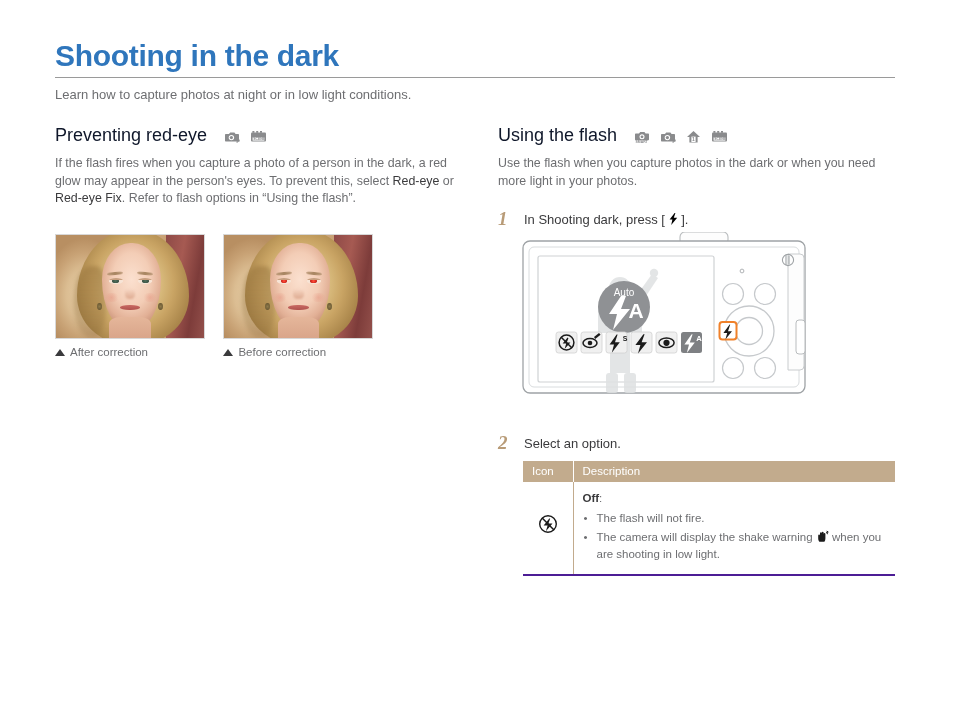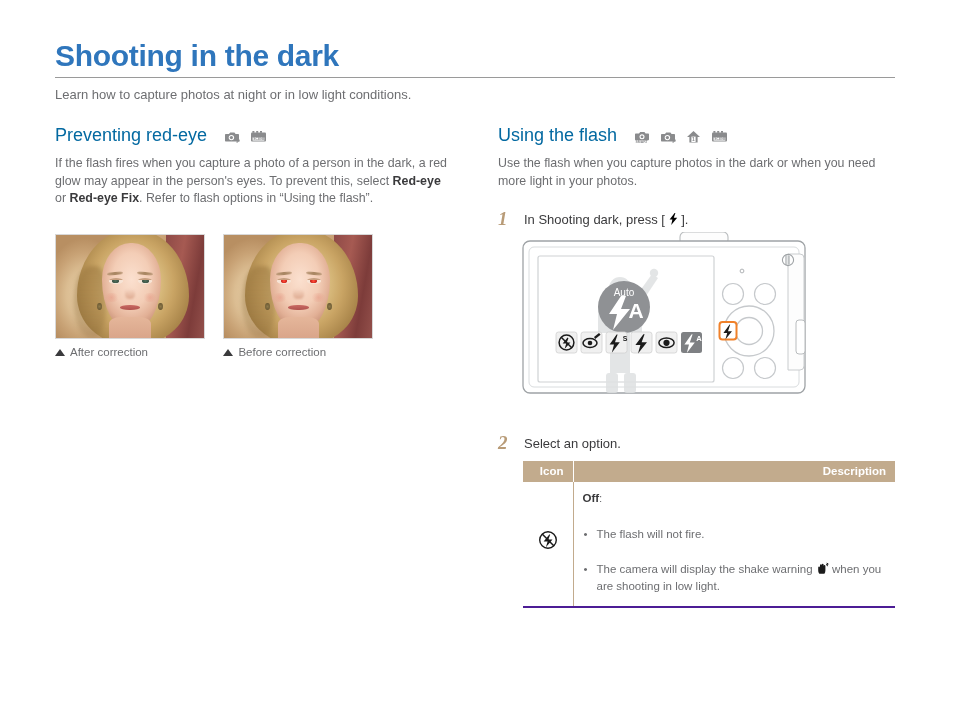--- a/index.html
+++ b/index.html
@@ -36,21 +36,21 @@
   }
 
   
   .col-left { position: absolute; left: 55px; top: 124px; width: 400px; }
   .col-right { position: absolute; left: 498px; top: 124px; width: 400px; }
 
   h2.section-title {
     margin: 0;
     font-size: 18px;
     font-weight: normal;
-    color: #0369a1;
+    color: #0f172a;
     line-height: 22px;
     display: inline-block;
     vertical-align: middle;
   }
   .mode-icons {
     display: inline-block;
     vertical-align: middle;
     margin-left: 12px;
     position: relative;
     top: 1px;
@@ -61,21 +61,21 @@
     margin-right: 5px;
   }
   .mode-icon svg { display: block; }
 
   p.body-text {
     margin: 9px 0 0 0;
     font-size: 12.4px;
     line-height: 17.5px;
     color: #6d6e71;
   }
-  p.body-text b { color: #3a3a3c; font-weight: bold; }
+  p.body-text b { color: #3a3a3c; font-weight: normal; }
 
   
   .photo-row { position: absolute; left: 55px; top: 234px; }
   .photo-item { display: inline-block; vertical-align: top; margin-right: 14px; }
   .photo {
     width: 150px; height: 105px;
     border: 1px solid #d8d8d8;
     position: relative;
     overflow: hidden;
     background: #c9a277;
@@ -203,43 +203,43 @@
   
   .opt-table {
     position: absolute; left: 523px; top: 461px;
     width: 372px;
     border-collapse: collapse;
     font-size: 11.5px;
   }
   .opt-table th {
     background: #c2ab8d;
     color: #ffffff;
-    font-weight: bold;
-    text-align: right;
+    font-weight: normal;
+    text-align: left;
     padding: 4px 9px 5px 9px;
     font-size: 11.5px;
     border-right: 1px solid #ffffff;
   }
   .opt-table th.desc { border-right: none; }
   .opt-table td {
     border-bottom: 2px solid #4c1d95;
     padding: 8px 9px 12px 9px;
     vertical-align: top;
     color: #6d6e71;
     line-height: 16.5px;
   }
   .opt-table td.icon-cell {
     width: 50px;
     text-align: center;
     vertical-align: middle;
     border-right: 1px solid #c2ab8d;
   }
   .opt-table .opt-name { color: #3a3a3c; font-weight: bold; }
   .opt-table ul { margin: 2px 0 0 0; padding-left: 14px; list-style: none; }
-  .opt-table li { position: relative; margin-top: 19px; }
+  .opt-table li { position: relative; margin-top: 3px; }
   .opt-table li:before {
     content: "•";
     position: absolute; left: -13px; top: 0;
     color: #6d6e71;
   }
 
   
   .footer {
     position: absolute; left: 0; top: 672px; width: 954px;
     text-align: center;

